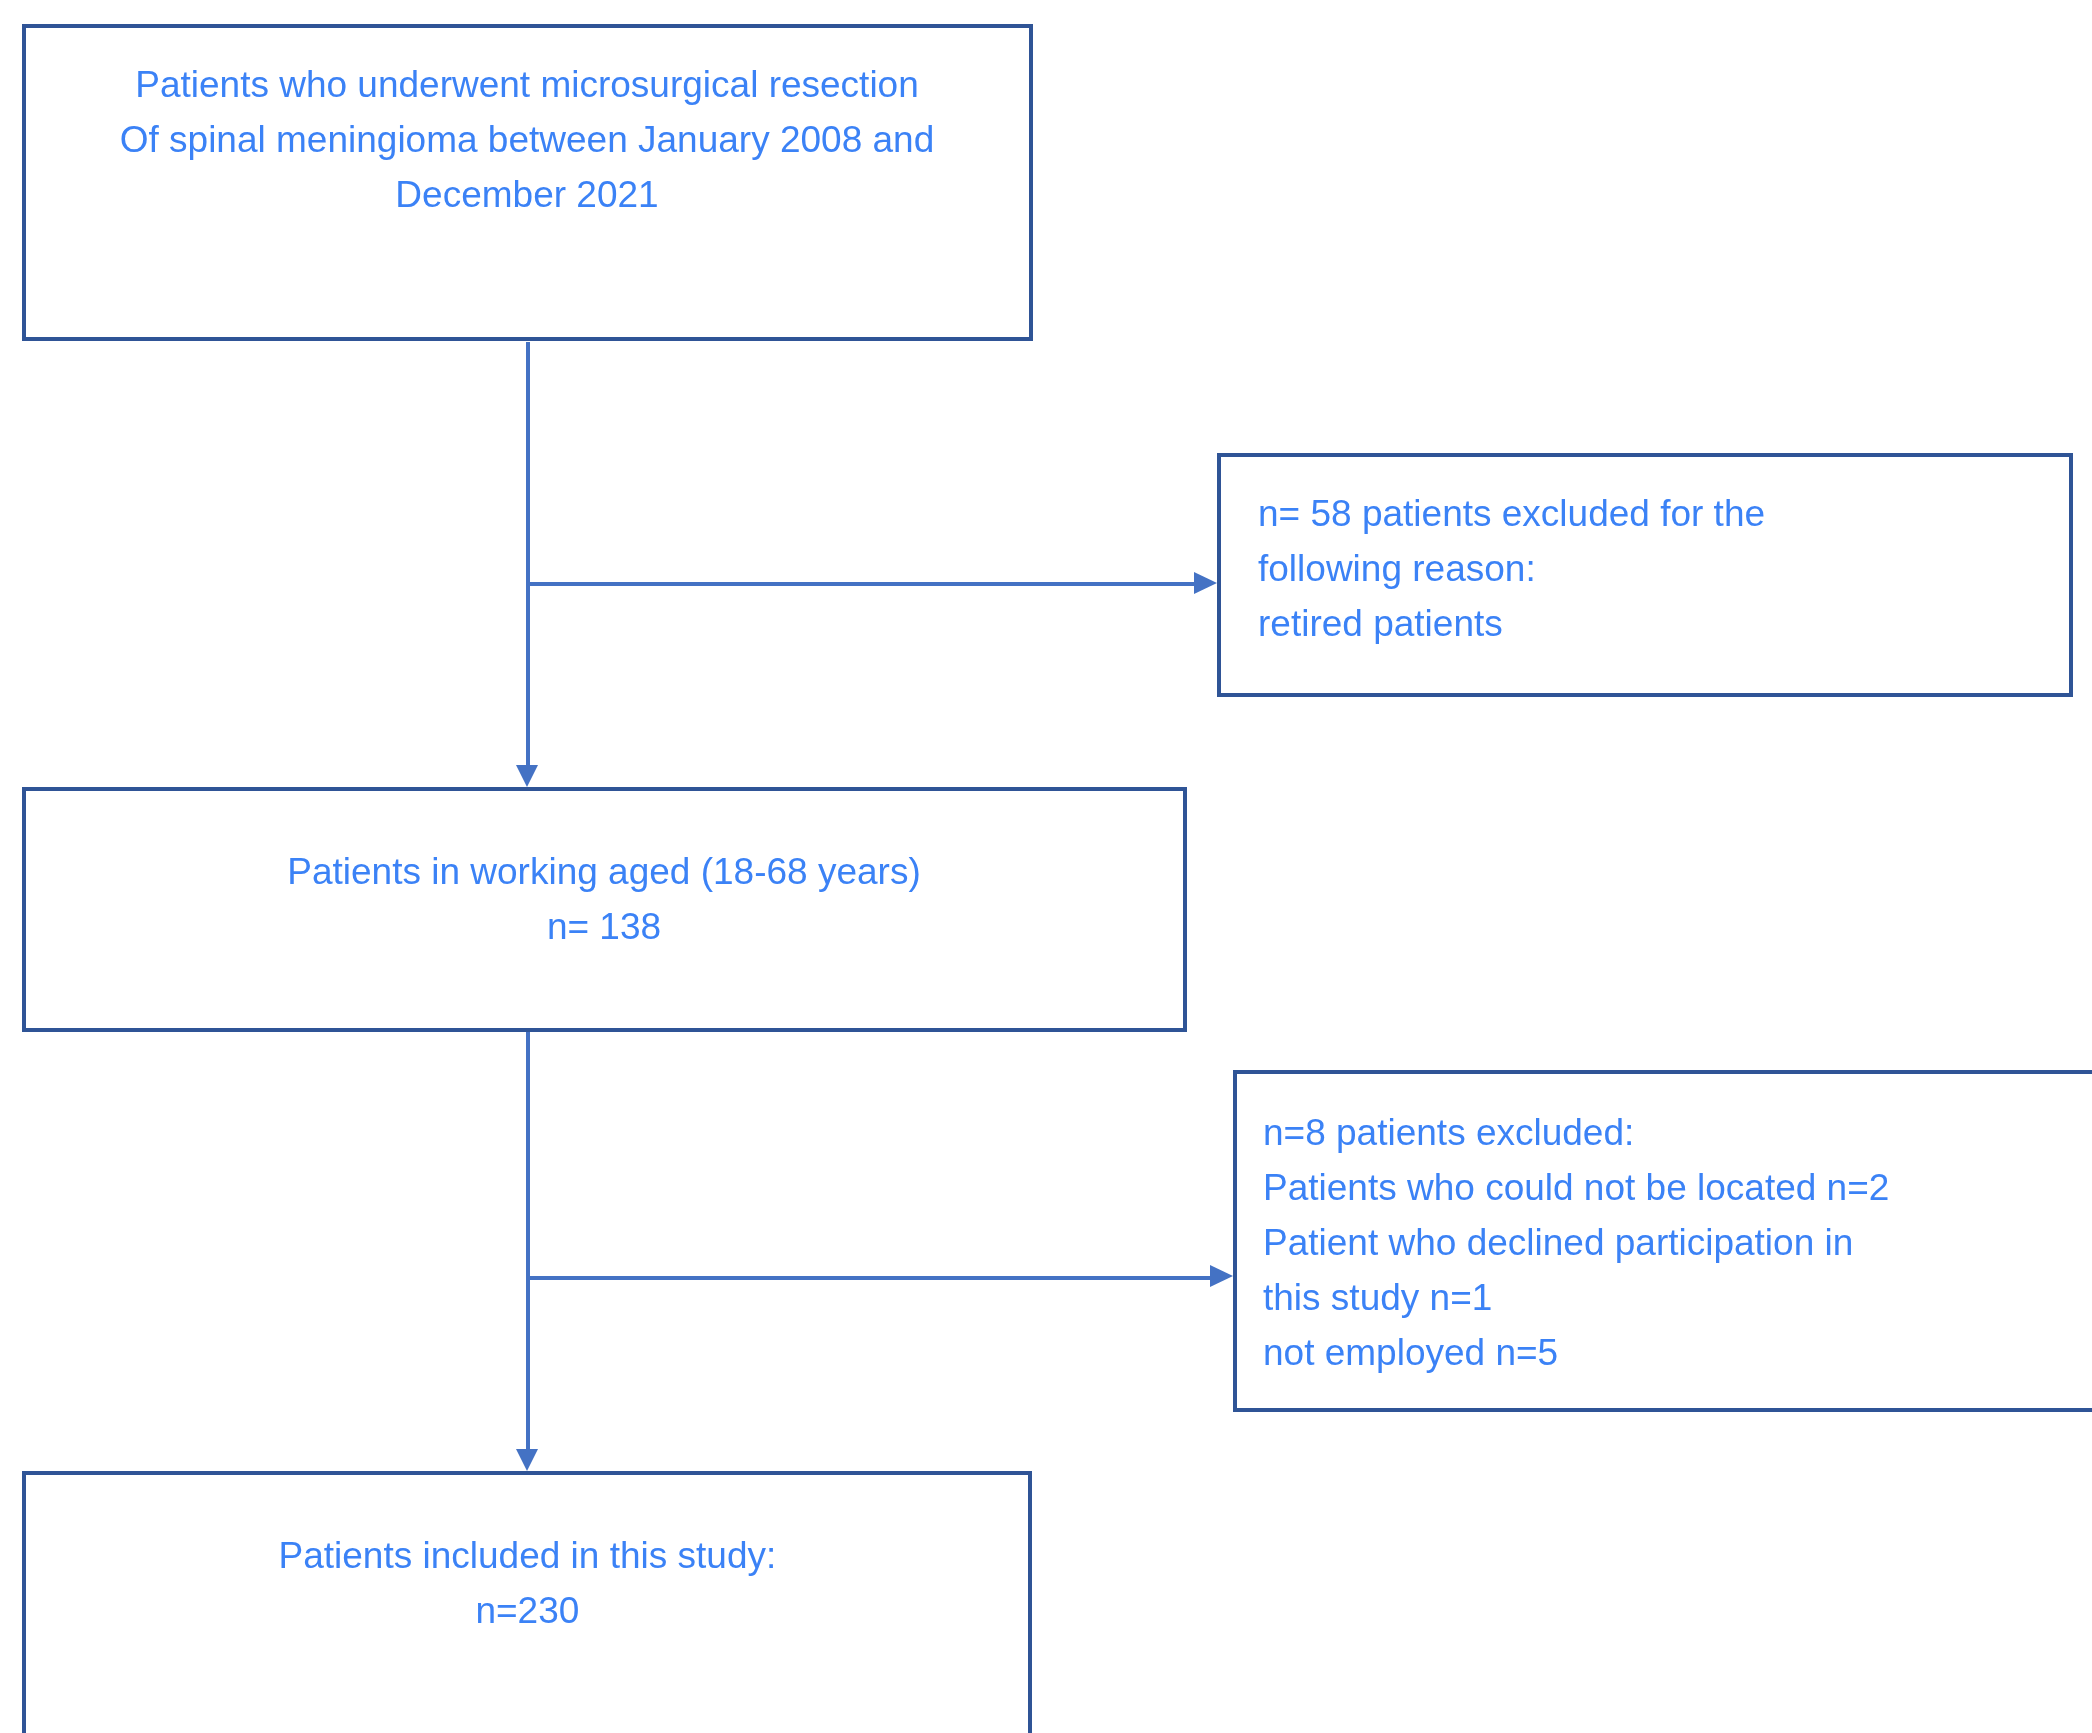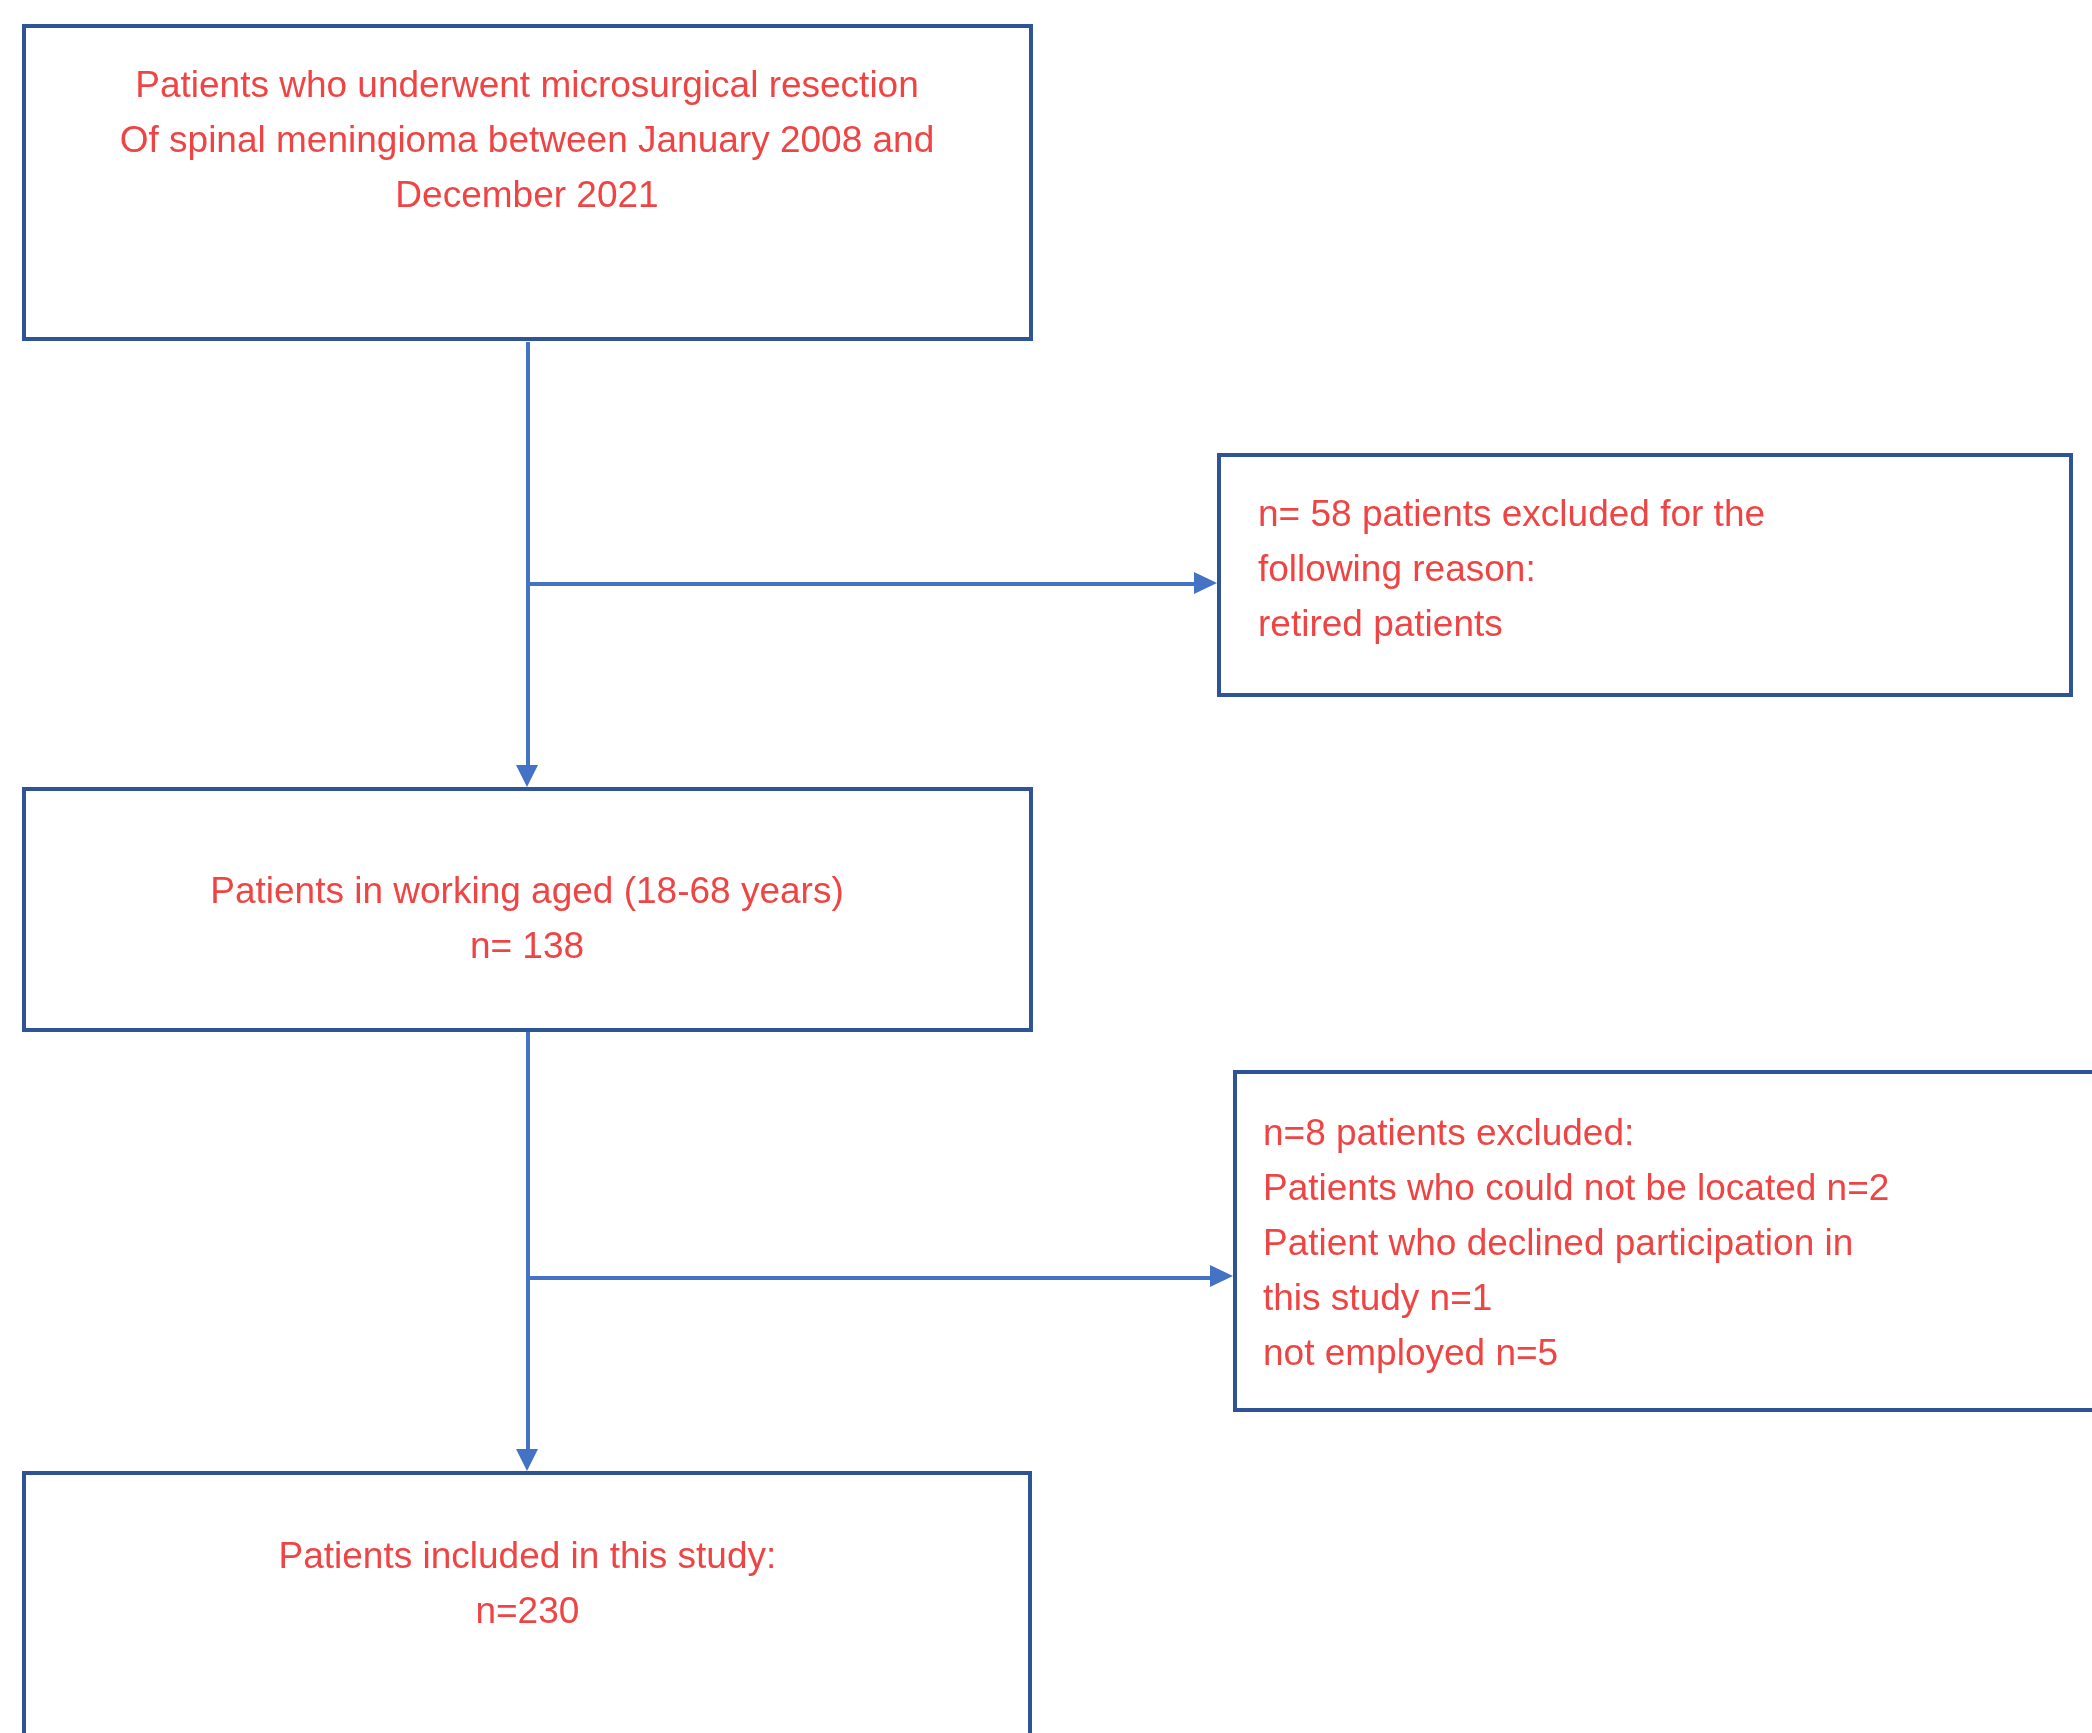--- a/index.html
+++ b/index.html
@@ -6,21 +6,21 @@
     margin: 0;
     padding: 0;
     background: #ffffff;
   }
   #canvas {
     position: relative;
     width: 2092px;
     height: 1734px;
     background: #ffffff;
     font-family: "Liberation Sans", sans-serif;
-    color: #ef4444;
+    color: #3b82f6;
     overflow: hidden;
   }
   .node {
     position: absolute;
     background: #ffffff;
     border: 4.3px solid #2F5496;
     box-sizing: border-box;
     font-size: 37px;
     line-height: 55px;
   }
@@ -29,22 +29,22 @@
   }
   .centered { text-align: center; }
   .leftish  { text-align: left; }
 
   
   #node-initial-cohort {
     left: 21.5px; top: 24px; width: 1011px; height: 317px;
     padding-top: 29px;
   }
   #node-working-age {
-    left: 21.5px; top: 787px; width: 1011px; height: 245px;
-    padding-top: 72px;
+    left: 21.5px; top: 787px; width: 1165px; height: 245px;
+    padding-top: 53px;
   }
   #node-included {
     left: 22.4px; top: 1471px; width: 1010px; height: 300px;
     padding-top: 53px;
   }
   
   #node-excluded-retired {
     left: 1217px; top: 453px; width: 856px; height: 244px;
     padding: 29px 17px 0 37px;
   }

